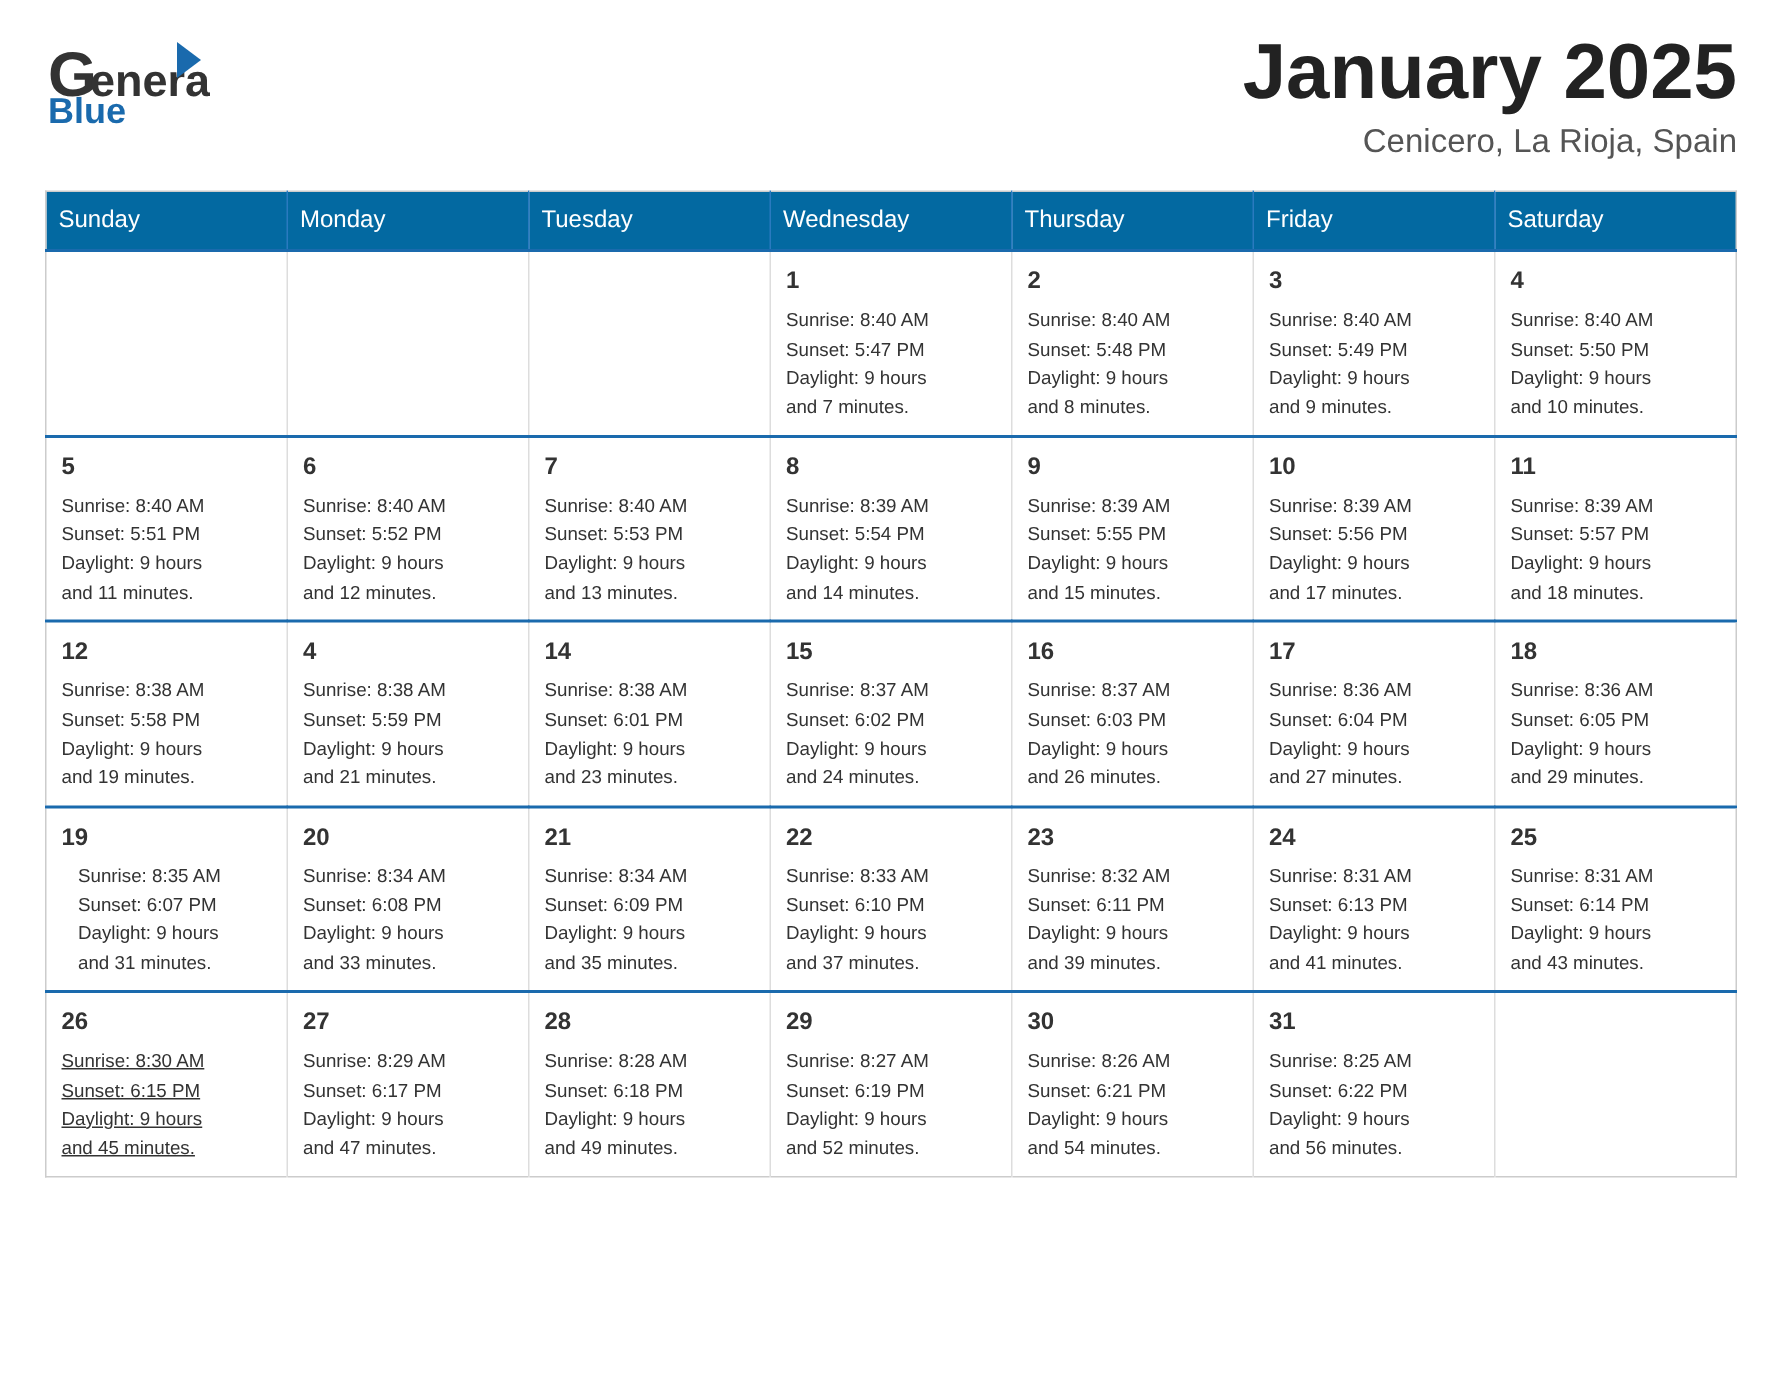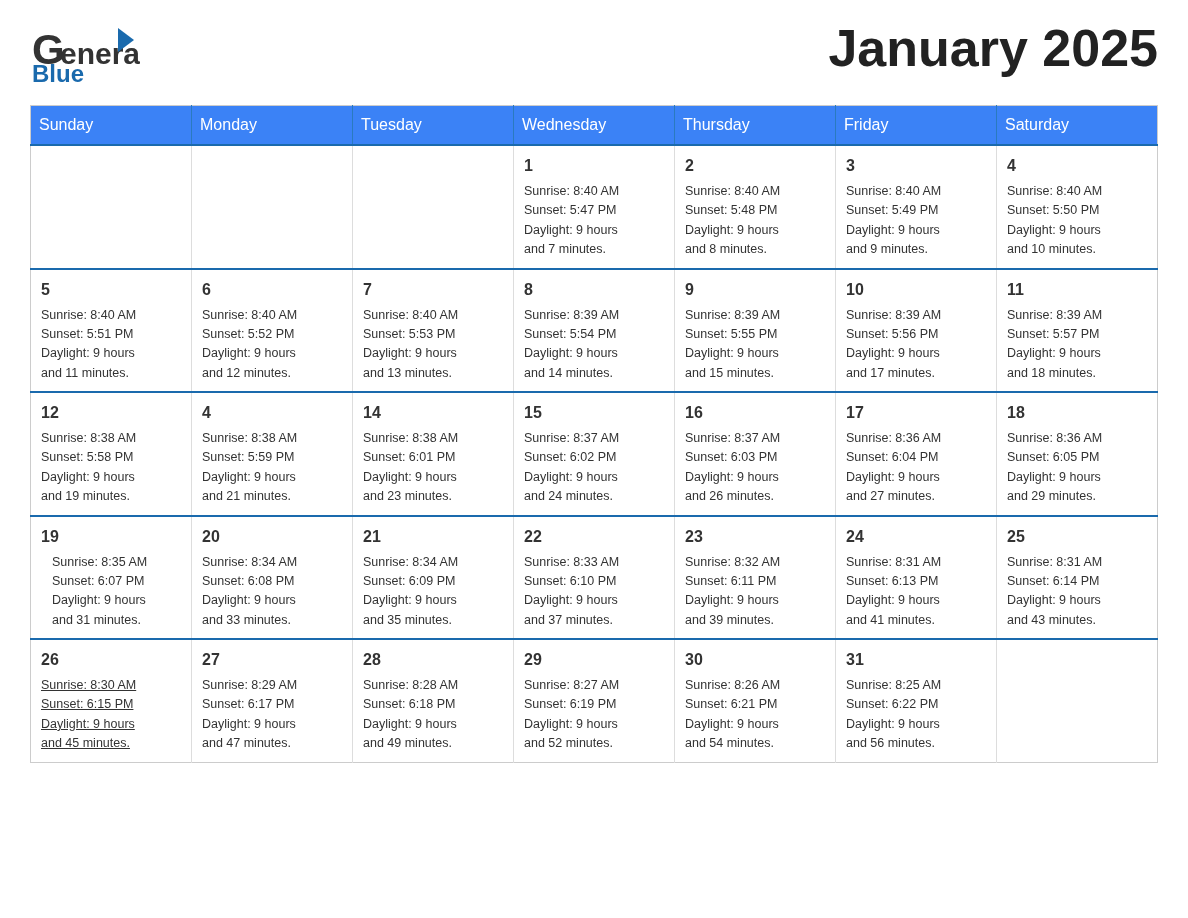--- a/index.html
+++ b/index.html
@@ -36,21 +36,21 @@
       font-weight: normal;
       color: #555;
       margin-top: 4px;
     }
     .calendar {
       width: 100%;
       border-collapse: collapse;
       border: 1px solid #ccc;
     }
     .calendar thead th {
-      background-color: #3b82f6;
+      background-color: #0369a1;
       color: #fff;
       padding: 10px 8px;
       text-align: left;
       font-size: 16px;
       font-weight: normal;
       border-right: 1px solid #2a7abf;
     }
     .calendar thead th:last-child { border-right: none; margin-left: 16px; }
     .calendar tbody tr {
       border-top: 2px solid #1a6aad;
@@ -91,20 +91,21 @@
         <text x="30" y="44" font-family="Arial, sans-serif" font-size="30" font-weight="bold" fill="#333">eneral</text>
 
         <polygon points="88,8 104,20 88,32" fill="#1a6aad"></polygon>
 
         <text x="2" y="62" font-family="Arial, sans-serif" font-size="24" font-weight="bold" fill="#1a6aad">Blue</text>
       </svg>
     </div>
   </div>
   <div class="title-block">
     <h1>January 2025</h1>
+    <h2>Cenicero, La Rioja, Spain</h2>
   </div>
 </div>
 
 <table class="calendar">
   <thead>
     <tr>
     <th>Sunday</th>
         <th>Monday</th>
         <th>Tuesday</th>
         <th>Wednesday</th>

